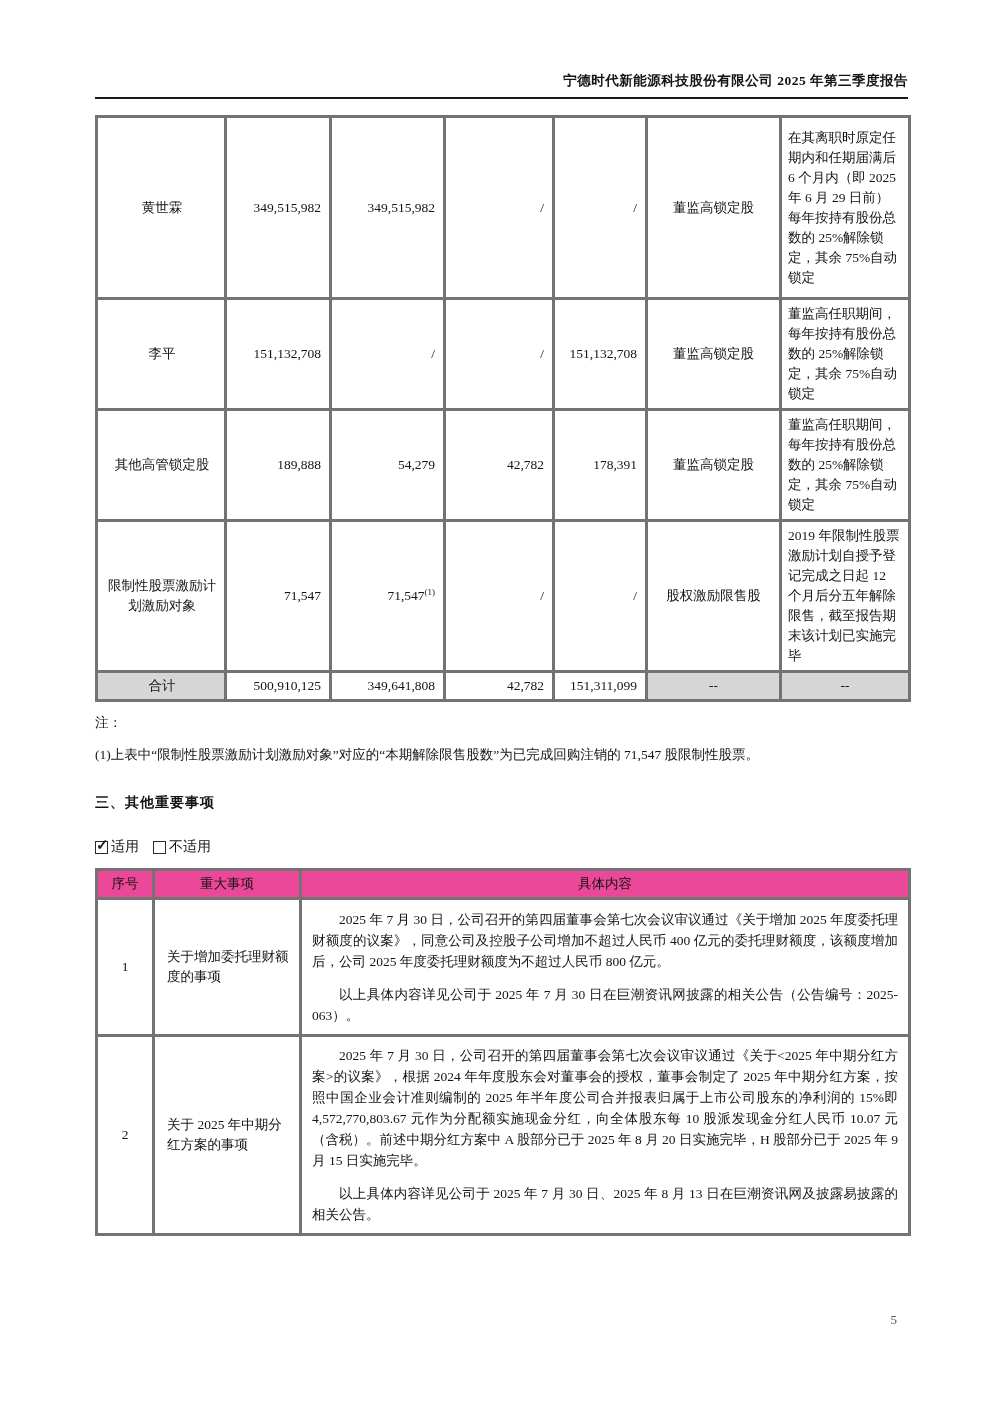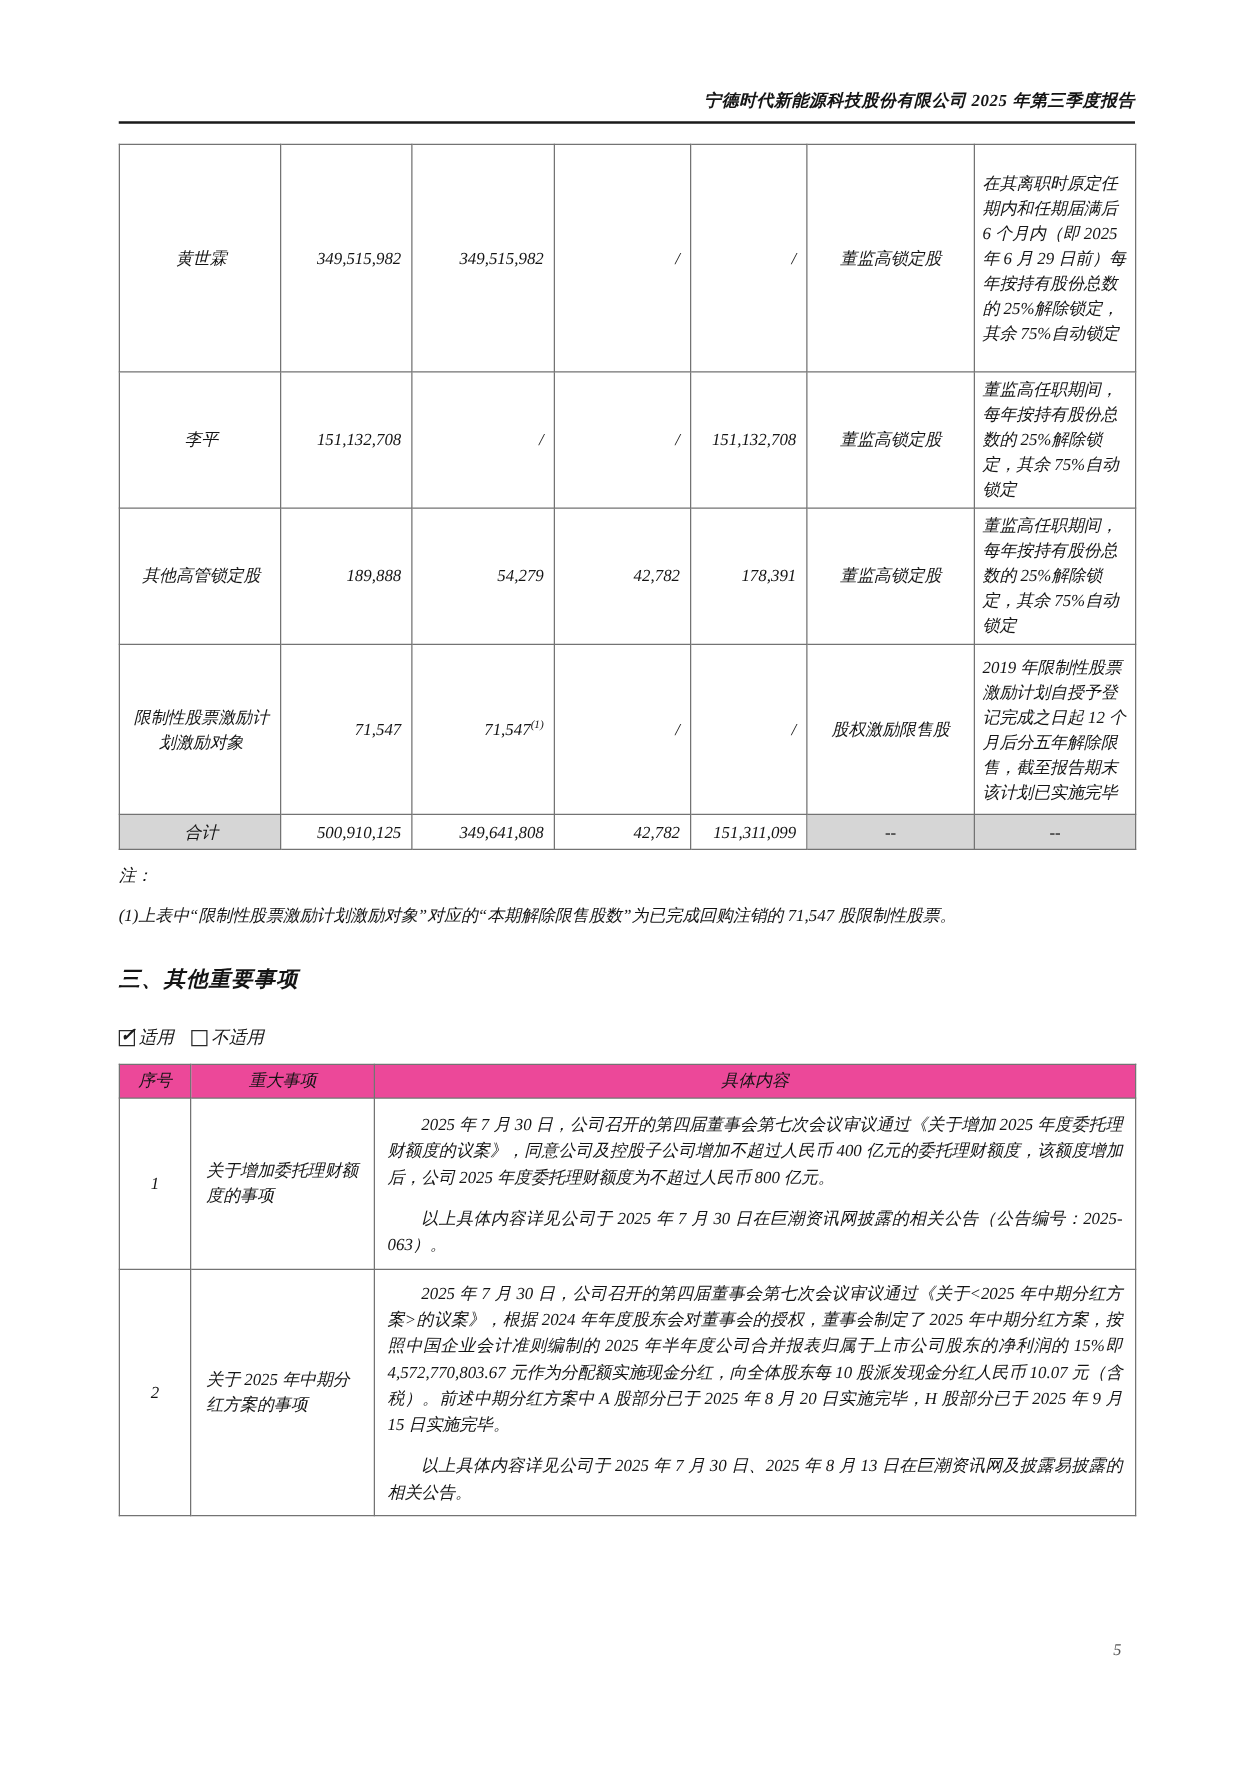--- a/index.html
+++ b/index.html
@@ -6,41 +6,40 @@
   html, body { background: #ffffff; }
   .page {
     position: relative;
     width: 1000px;
     height: 1414px;
     margin: 0 auto;
     background: #ffffff;
     font-family: "Liberation Serif", "DejaVu Serif", serif;
     color: #141414;
     overflow: hidden;
-    font-style: italic;
   }
   .content { padding: 0 92px 0 95px; }
 
   .doc-header {
     padding-top: 72px;
     text-align: right;
     font-size: 13.5px;
     font-weight: bold;
     letter-spacing: 0.5px;
   }
   .header-rule {
     margin-top: 7px;
     border: none;
     border-top: 2px solid #1a1a1a;
     height: 0;
   }
 
   table { border-collapse: collapse; table-layout: fixed; width: 813px; }
   td, th {
-    border: 1px solid #737373;
+    border: 3px solid #737373;
     font-size: 13.5px;
     vertical-align: middle;
     padding: 3px 6px;
     line-height: 20px;
     overflow: hidden;
   }
 
   .lockup-table { margin-top: 16px; }
   .lockup-table td.name-cell { text-align: center; padding-left: 8px; }
   .lockup-table td.num-cell  { text-align: right; padding-right: 8px; }
@@ -51,21 +50,21 @@
   .center-cell { text-align: center; }
   sup { font-size: 9px; line-height: 0; }
 
   .note-block { margin-top: 12px; font-size: 13.5px; }
   .note-item { margin-top: 14px; }
 
   .section-title {
     margin-top: 30px;
     font-family: "Liberation Sans", "DejaVu Sans", sans-serif;
     font-weight: bold;
-    font-size: 17px;
+    font-size: 14px;
     letter-spacing: 1px;
   }
 
   .applicable-row {
     margin-top: 26px;
     font-size: 14px;
     display: flex;
     align-items: center;
     gap: 14px;
   }

